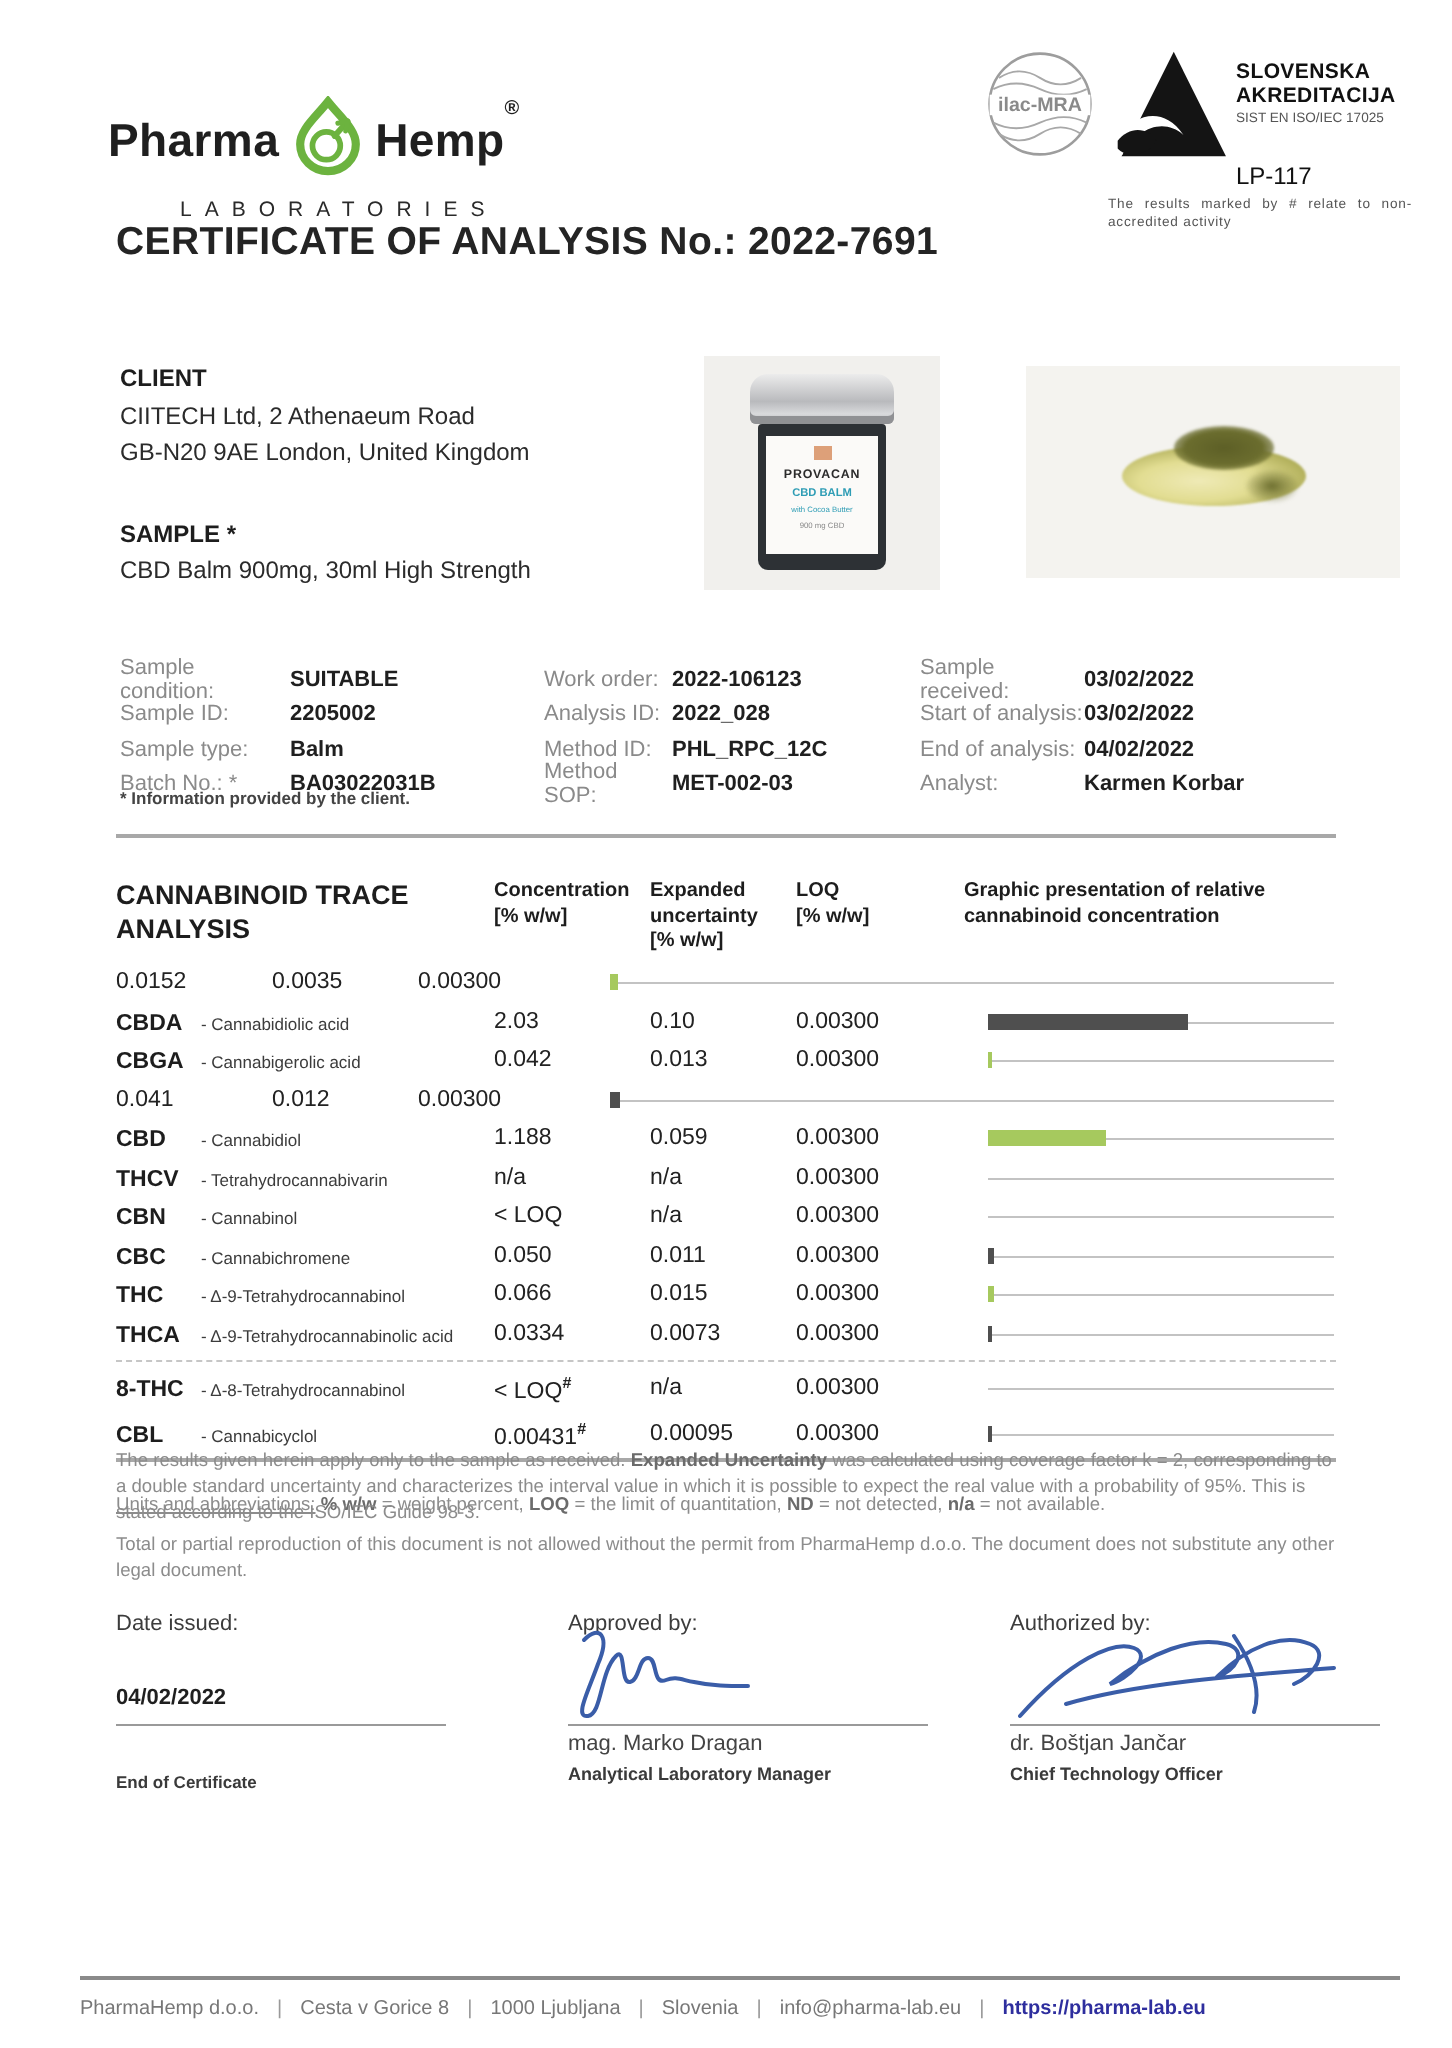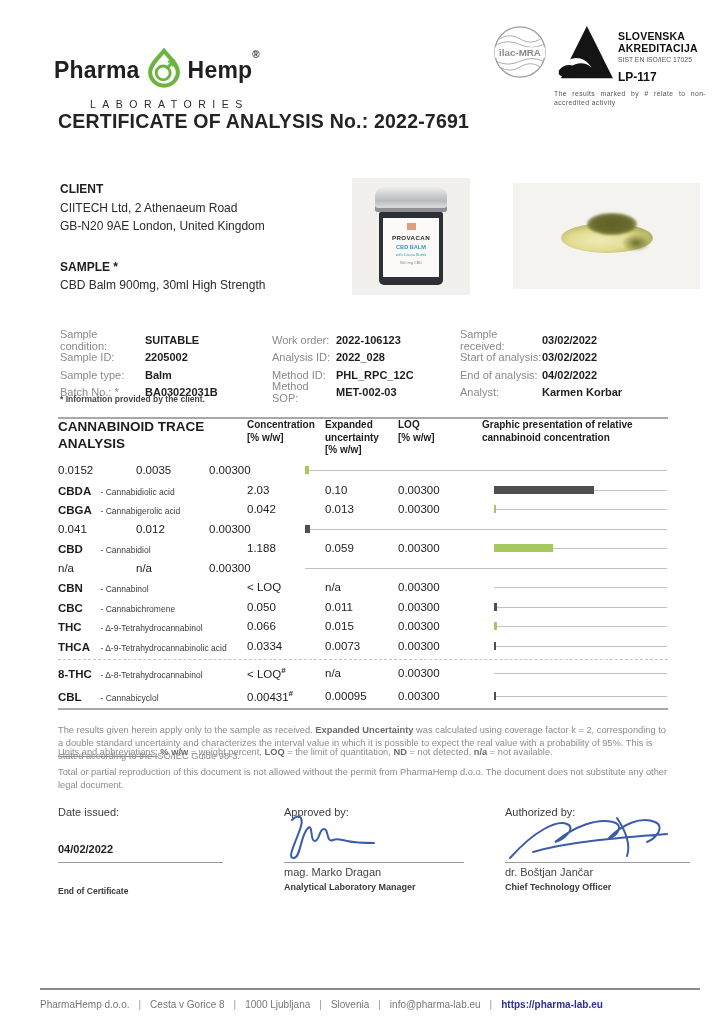--- a/index.html
+++ b/index.html
@@ -11,21 +11,21 @@
   .logo-row{display:flex;align-items:center;gap:6px;}
   .logo-word{font-size:23px;font-weight:bold;color:#1f1f1f;letter-spacing:.2px;}
   .logo-reg{font-size:10px;vertical-align:top;position:relative;top:-8px;color:#1f1f1f;font-weight:bold;}
   .logo-sub{font-size:10.5px;letter-spacing:6.5px;color:#2a2a2a;margin-top:6px;margin-left:36px;font-weight:500;}
 
   .accred{position:absolute;top:24px;left:492px;width:218px;}
   .accred-row{display:flex;align-items:flex-start;gap:4px;}
   .accred-text{padding-top:6px;}
   .accred-l1{font-size:10.5px;font-weight:800;color:#111;line-height:1.15;letter-spacing:.2px;}
   .accred-l3{font-size:6.8px;color:#555;margin-top:2px;}
-  .accred-l4{font-size:12px;font-weight:700;color:#111;margin-top:7px;}
+  .accred-l4{font-size:12px;font-weight:400;color:#111;margin-top:18px;}
   .accred-note{font-size:6.8px;color:#555;width:152px;margin-left:62px;margin-top:3px;text-align:justify;line-height:1.35;letter-spacing:.4px;}
 
   
   .title{position:absolute;top:110px;left:58px;font-size:19.5px;font-weight:bold;color:#242424;letter-spacing:.2px;}
 
   
   .client{position:absolute;top:180px;left:60px;width:280px;font-size:12px;line-height:1.55;}
   .blk-head{font-weight:bold;color:#1d1d1d;}
   .client-sample{margin-top:22px;}
 
@@ -58,21 +58,21 @@
   .meta-row{display:flex;height:17.5px;align-items:center;font-size:11px;}
   .meta-label{color:#8a8a8a;}
   .c1 .meta-label{width:85px;}
   .c2 .meta-label{width:64px;}
   .c3 .meta-label{width:82px;}
   .meta-value{color:#1f1f1f;font-weight:bold;}
   .meta-note{position:absolute;top:394px;left:60px;font-size:8.5px;font-weight:bold;color:#444;}
 
   
   .analysis{position:absolute;top:417px;left:58px;width:610px;border-top:2px solid #a8a8a8;border-bottom:2px solid #a8a8a8;}
-  .ahead{display:flex;padding-top:0;min-height:36px;}
+  .ahead{display:flex;padding-top:21px;min-height:36px;}
   .a-name{width:189px;}
   .a-conc{width:78px;}
   .a-exp{width:73px;}
   .a-loq{width:84px;}
   .a-chart{flex:1;}
   .ahead .a-name{font-size:13.5px;font-weight:bold;color:#1d1d1d;line-height:1.25;white-space:pre-line;}
   .colhead{font-size:10px;font-weight:bold;color:#1d1d1d;line-height:1.25;white-space:pre-line;}
   .arows{padding-top:4px;}
   .arow{display:flex;align-items:center;height:19.5px;}
   .arow.tall{height:23px;}
@@ -336,20 +336,24 @@
       <div class="a-loq c-val">0.00300</div>
       <div class="c-chart">
         <div class="trackwrap">
           <div class="track"></div>
           <div class="bar" style="width: 34%; min-width: 2px; background: rgb(166, 201, 94);"></div>
         </div>
       </div>
     </div>
 
     <div class="arow">
+      <div class="a-name">
+        <span class="abbr">THCV</span>
+        <span class="cname">- Tetrahydrocannabivarin</span>
+      </div>
       <div class="a-conc c-val"><span class="v">n/a</span></div>
       <div class="a-exp c-val">n/a</div>
       <div class="a-loq c-val">0.00300</div>
       <div class="c-chart">
         <div class="trackwrap">
           <div class="track"></div>
 
         </div>
       </div>
     </div>

